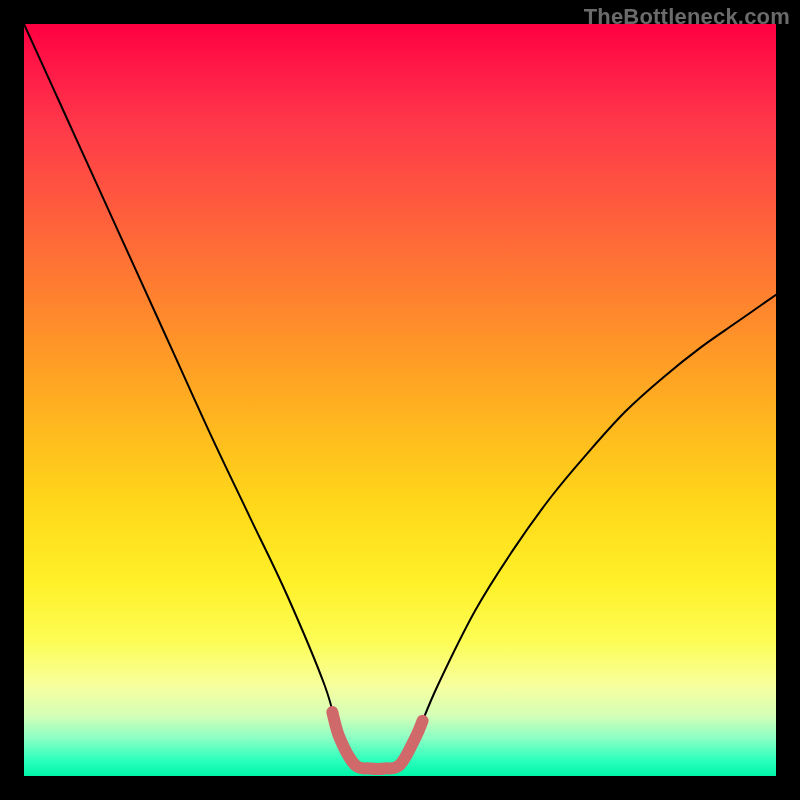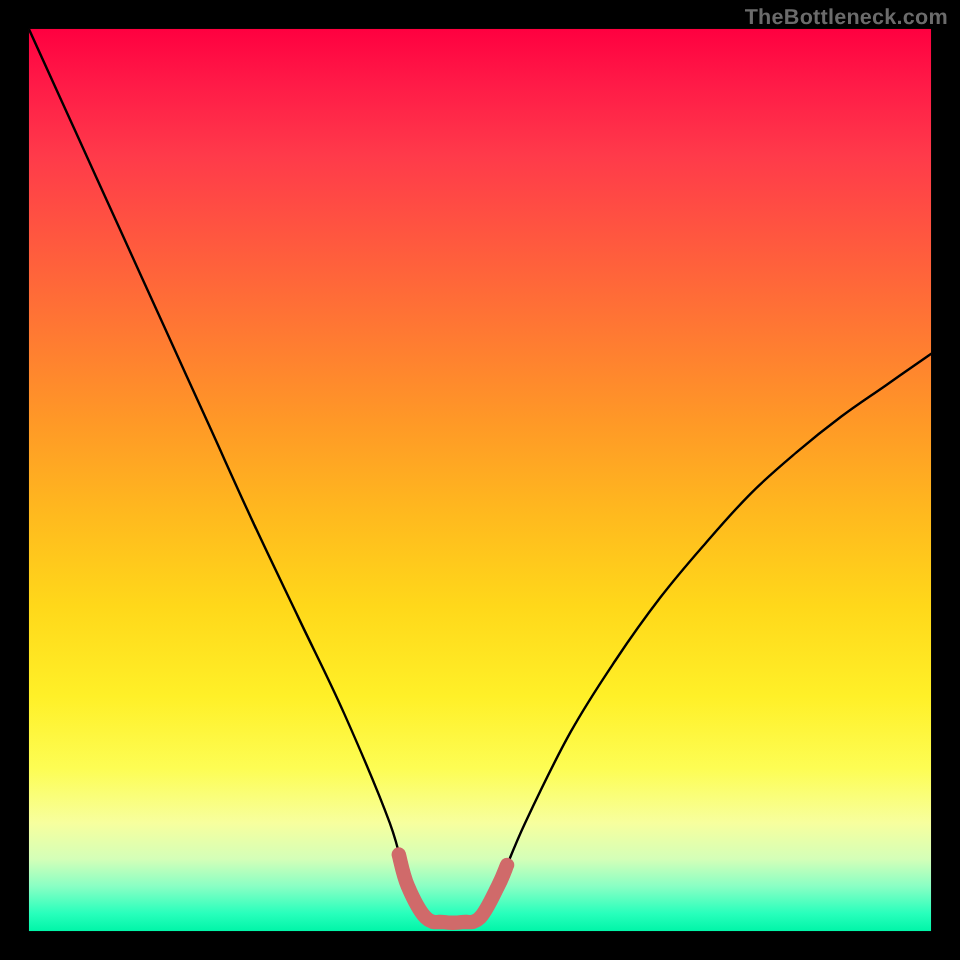--- a/index.html
+++ b/index.html
@@ -14,21 +14,21 @@
     position: relative;
     width: 800px;
     height: 800px;
     background: #000;
   }
   .watermark {
     position: absolute;
     top: 4px;
     right: 10px;
     font-family: Arial, Helvetica, sans-serif;
-    font-size: 18px;
+    font-size: 22px;
     font-weight: 600;
     color: #6b6b6b;
     letter-spacing: 0.2px;
     z-index: 20;
   }
   .plot-area {
     position: absolute;
     left: 24px;
     top: 24px;
     width: 752px;

